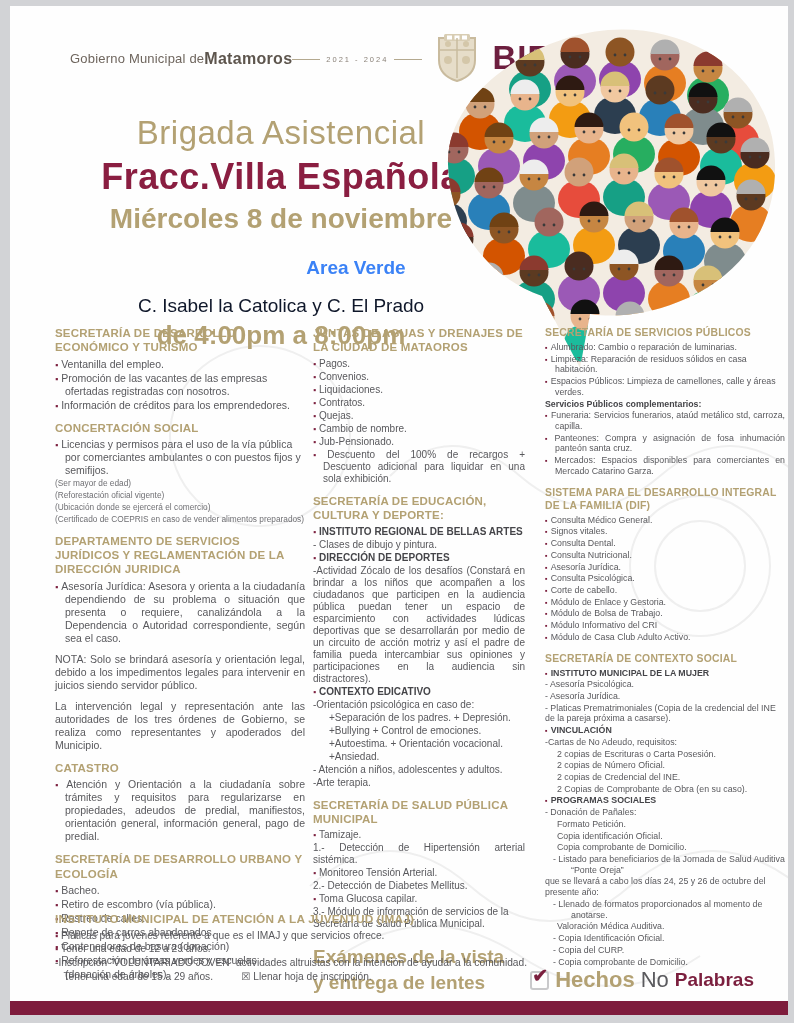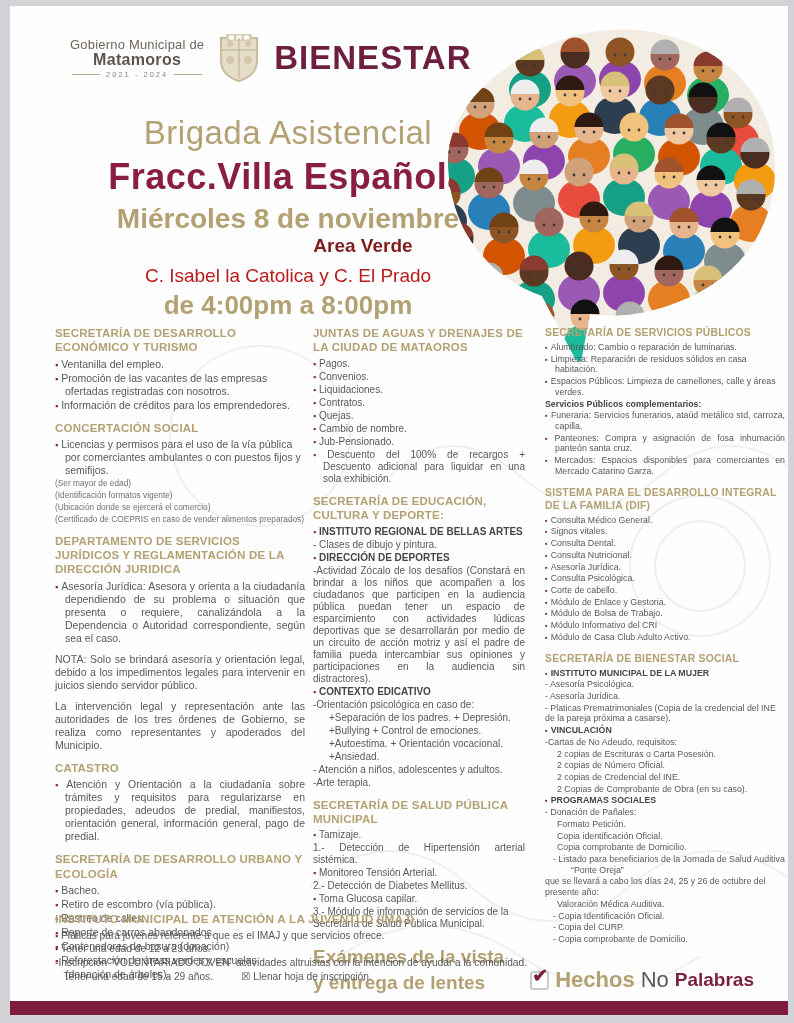--- a/index.html
+++ b/index.html
@@ -11,35 +11,35 @@
   }
   .flyer{
     position:absolute;left:10px;top:6px;width:778px;height:1009px;
     background:#fefefe;overflow:hidden;
   }
   
   .wm{position:absolute;left:0;top:0;width:100%;height:100%;pointer-events:none;}
 
   
   .hdr{position:absolute;left:60px;top:28px;display:flex;align-items:center;gap:14px;}
-  .org{display:flex;flex-direction:column;align-items:center;line-height:1;}
+  .org{display:flex;flex-direction:row;align-items:center;line-height:1;}
   .org-l1{font-size:13px;color:#6e655d;letter-spacing:.2px;}
   .org-l2{font-size:16px;font-weight:bold;color:#5d554d;letter-spacing:.3px;margin-top:1px;}
   .org-years{display:flex;align-items:center;gap:6px;margin-top:3px;}
   .org-years .rule{width:28px;height:1px;background:#b4a98f;}
   .org-years .yrs{font-size:7.5px;color:#8a8178;letter-spacing:2px;}
   .brand{font-size:33px;font-weight:bold;color:#6d1f3f;letter-spacing:1px;}
 
   
-  .titleblock{position:absolute;left:28px;top:108px;width:500px;text-align:center;}
+  .titleblock{position:absolute;left:21px;top:108px;width:500px;text-align:center;}
   .t1{font-size:33px;color:#b3a173;letter-spacing:.5px;}
   .t2{font-size:36px;font-weight:bold;color:#8a1e41;margin-top:4px;letter-spacing:.5px;}
   .t3{font-size:28px;font-weight:bold;color:#b3a173;margin-top:5px;}
-  .t4{font-size:19px;font-weight:bold;color:#7f1d1d;padding-left:150px;}
-  .t5{font-size:19px;color:#b91c1c;margin-top:8px;}
+  .t4{font-size:19px;font-weight:bold;color:#3b82f6;margin-top:22px;padding-left:150px;}
+  .t5{font-size:19px;color:#0f172a;margin-top:16px;}
   .t6{font-size:26px;font-weight:bold;color:#b3a173;margin-top:3px;}
 
   
   .crowd{position:absolute;left:420px;top:16px;width:356px;height:352px;}
 
   
   .cols{position:absolute;left:45px;top:320px;width:730px;height:590px;display:flex;}
   .col{color:#58585c;}
   .col1{width:250px;margin-right:8px;font-size:10.5px;line-height:1.24;}
   .col2{width:212px;margin-right:20px;font-size:10px;line-height:1.2;}
@@ -355,21 +355,21 @@
         <div class="section">
           <div class="sec-title">SECRETARÍA DE DESARROLLO ECONÓMICO Y TURISMO</div>
           <div class="li hang"><span class="blt">▪</span>Ventanilla del empleo.</div>
           <div class="li hang"><span class="blt">▪</span>Promoción de las vacantes de las empresas ofertadas registradas con nosotros.</div>
           <div class="li hang"><span class="blt">▪</span>Información de créditos para los emprendedores.</div>
         </div>
         <div class="section">
           <div class="sec-title">CONCERTACIÓN SOCIAL</div>
           <div class="li hang"><span class="blt">▪</span>Licencias y permisos para el uso de la vía pública por comerciantes ambulantes o con puestos fijos y semifijos.</div>
           <div class="li note">(Ser mayor de edad)</div>
-          <div class="li note">(Identificación formatos vigente)</div>
+          <div class="li note">(Reforestación oficial vigente)</div>
           <div class="li note">(Ubicación donde se ejercerá el comercio)</div>
           <div class="li note">(Certificado de COEPRIS en caso de vender alimentos preparados)</div>
         </div>
         <div class="section">
           <div class="sec-title">DEPARTAMENTO DE SERVICIOS JURÍDICOS Y REGLAMENTACIÓN DE LA DIRECCIÓN JURIDICA</div>
           <div class="li just hang para"><span class="blt">▪</span>Asesoría Jurídica: Asesora y orienta a la ciudadanía dependiendo de su problema o situación que presenta o requiere, canalizándola a la Dependencia o Autoridad correspondiente, según sea el caso.</div>
           <div class="li just para gapt">NOTA: Solo se brindará asesoría y orientación legal, debido a los impedimentos legales para intervenir en juicios siendo servidor público.</div>
           <div class="li just para gapt">La intervención legal y representación ante las autoridades de los tres órdenes de Gobierno, se realiza como representantes y apoderados del Municipio.</div>
         </div>
         <div class="section">
@@ -446,38 +446,39 @@
           <div class="li hang"><span class="blt">▪</span>Consulta Nutricional.</div>
           <div class="li hang"><span class="blt">▪</span>Asesoría Jurídica.</div>
           <div class="li hang"><span class="blt">▪</span>Consulta Psicológica.</div>
           <div class="li hang"><span class="blt">▪</span>Corte de cabello.</div>
           <div class="li hang"><span class="blt">▪</span>Módulo de Enlace y Gestoria.</div>
           <div class="li hang"><span class="blt">▪</span>Módulo de Bolsa de Trabajo.</div>
           <div class="li hang"><span class="blt">▪</span>Módulo Informativo del CRI</div>
           <div class="li hang"><span class="blt">▪</span>Módulo de Casa Club Adulto Activo.</div>
         </div>
         <div class="section">
-          <div class="sec-title">SECRETARÍA DE BIENESTAR SOCIAL</div>
+          <div class="sec-title">SECRETARÍA DE CONTEXTO SOCIAL</div>
           <div class="li subh hang"><span class="blt">▪</span>INSTITUTO MUNICIPAL DE LA MUJER</div>
           <div class="li">- Asesoría Psicológica.</div>
           <div class="li">- Asesoría Jurídica.</div>
           <div class="li">- Platicas Prematrimoniales (Copia de la credencial del INE de la pareja próxima a casarse).</div>
           <div class="li subh hang"><span class="blt">▪</span>VINCULACIÓN</div>
           <div class="li">-Cartas de No Adeudo, requisitos:</div>
           <div class="li ind">2 copias de Escrituras o Carta Posesión.</div>
           <div class="li ind">2 copias de Número Oficial.</div>
           <div class="li ind">2 copias de Credencial del INE.</div>
           <div class="li ind">2 Copias de Comprobante de Obra (en su caso).</div>
           <div class="li subh hang"><span class="blt">▪</span>PROGRAMAS SOCIALES</div>
           <div class="li">- Donación de Pañales:</div>
           <div class="li ind">Formato Petición.</div>
           <div class="li ind">Copia identificación Oficial.</div>
           <div class="li ind">Copia comprobante de Domicilio.</div>
           <div class="li di">-    Listado para beneficiarios de la Jornada de Salud Auditiva “Ponte Oreja”</div>
           <div class="li">que se llevará a cabo los días 24, 25 y 26 de octubre del presente año:</div>
+          <div class="li di">-    Llenado de formatos proporcionados al momento de anotarse.</div>
           <div class="li ind">Valoración Médica Auditiva.</div>
           <div class="li di">-    Copia Identificación Oficial.</div>
           <div class="li di">-    Copia del CURP.</div>
           <div class="li di">-    Copia comprobante de Domicilio.</div>
         </div>
       </div>
   </div>
 
   <div class="imaj" id="imaj">
       <div class="section">

